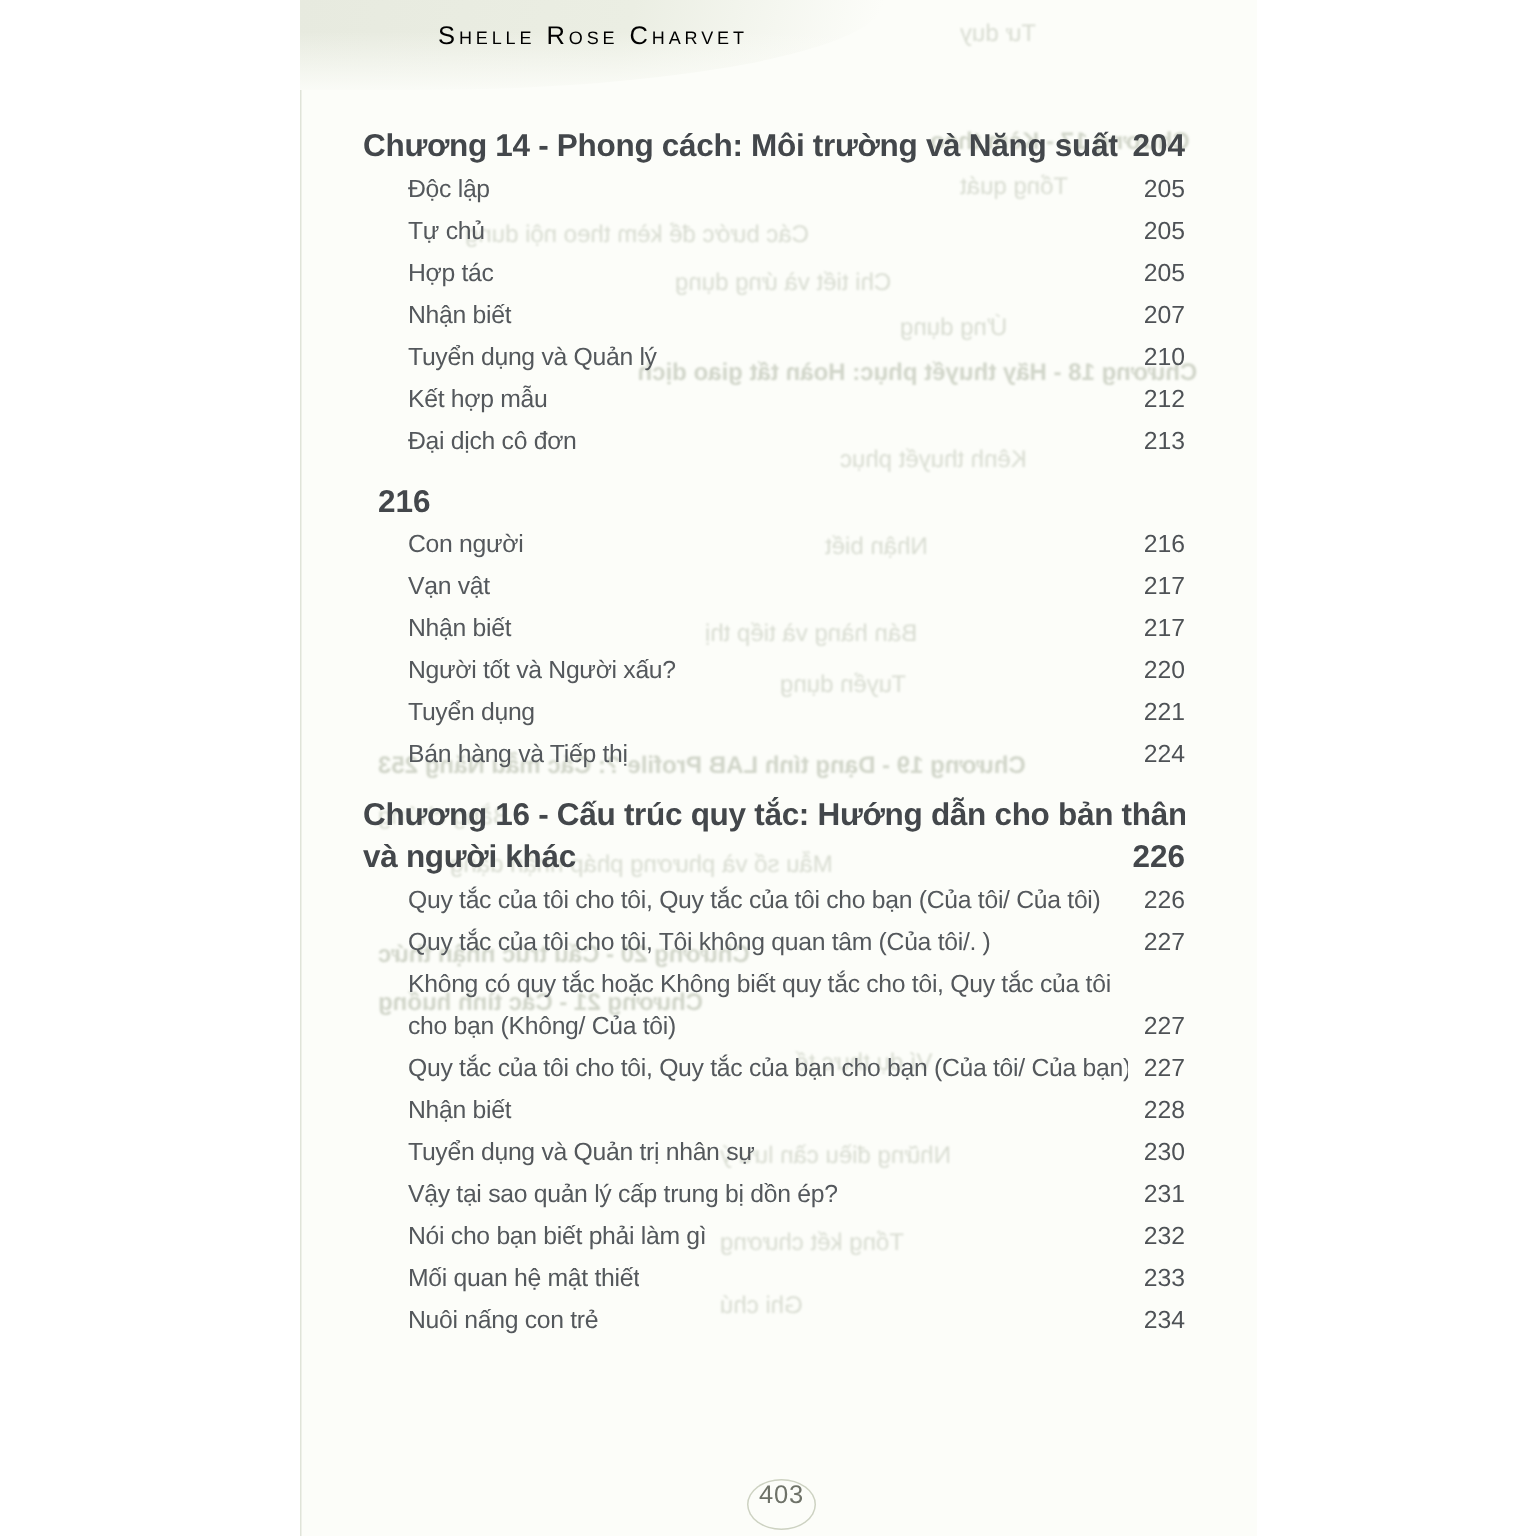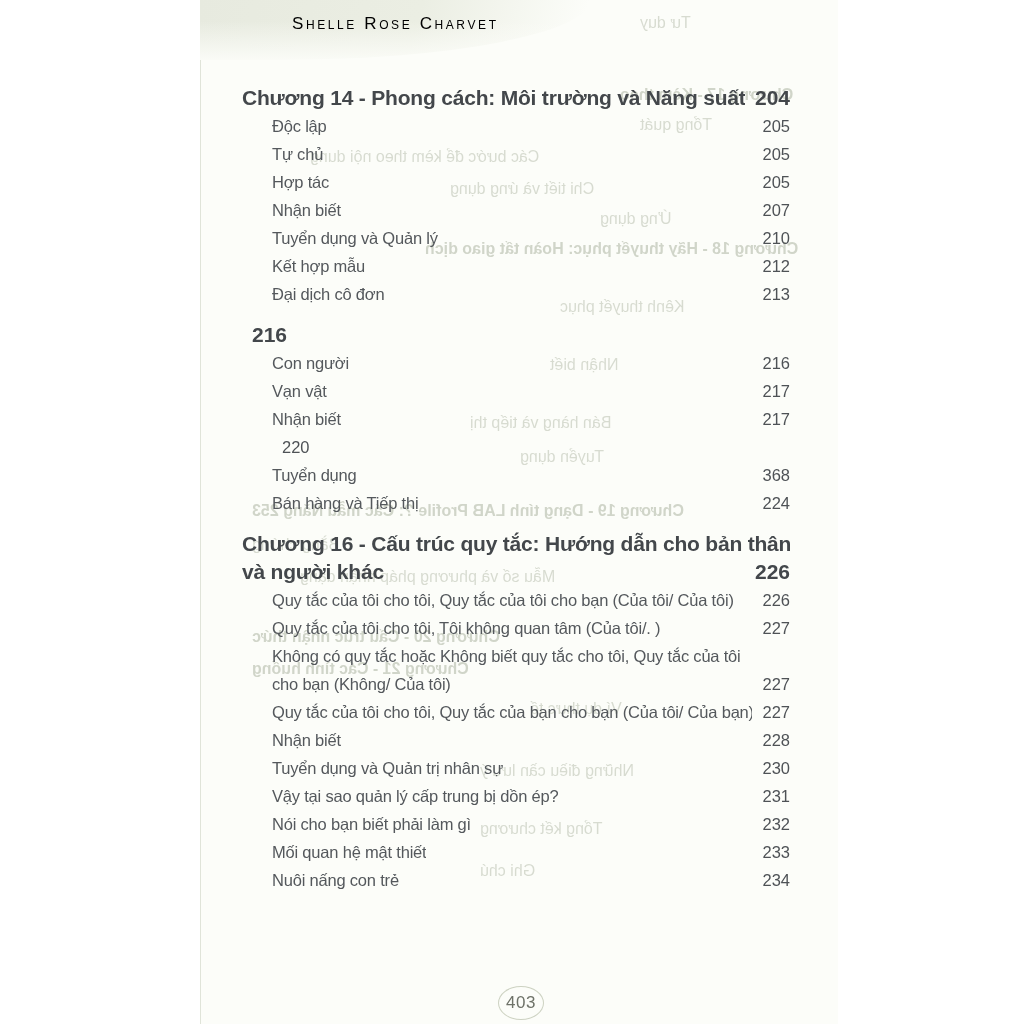--- a/index.html
+++ b/index.html
@@ -51,21 +51,21 @@
   .ghost-line{
     position:absolute;color:#a6ae9a;opacity:0.42;
     font-size:16px;white-space:nowrap;
     transform:scaleX(-1);filter:blur(0.6px);
   }
   .ghost-line.b{font-weight:bold;opacity:0.5;}
   .page-badge{
     position:absolute;left:298px;top:986px;width:44px;height:32px;
     border:1px solid rgba(196,202,184,0.85);
     border-radius:50%;
-    display:flex;align-items:center;justify-content:center;
+    display:flex;justify-content:center;
     color:#6e7268;font-size:17px;letter-spacing:0.5px;
     background:rgba(252,253,249,0.6);
   }
 </style>
 </head>
 <body>
 
 <div class="page">
   <div class="top-band"></div>
 
@@ -139,25 +139,26 @@
         </div>
         <div class="toc-row item">
           <span class="lbl">Vạn vật</span>
           <span class="num">217</span>
         </div>
         <div class="toc-row item">
           <span class="lbl">Nhận biết</span>
           <span class="num">217</span>
         </div>
         <div class="toc-row item">
+          <span class="lbl">Người tốt và Người xấu?</span>
           <span class="num">220</span>
         </div>
         <div class="toc-row item">
           <span class="lbl">Tuyển dụng</span>
-          <span class="num">368</span>
+          <span class="num">221</span>
         </div>
         <div class="toc-row item">
           <span class="lbl">Bán hàng và Tiếp thị</span>
           <span class="num">224</span>
         </div>
       </section>
       <section class="toc-section">
         <div class="toc-row heading">
           <span class="lbl">Chương 16 - Cấu trúc quy tắc: Hướng dẫn cho bản thân</span>
         </div>

